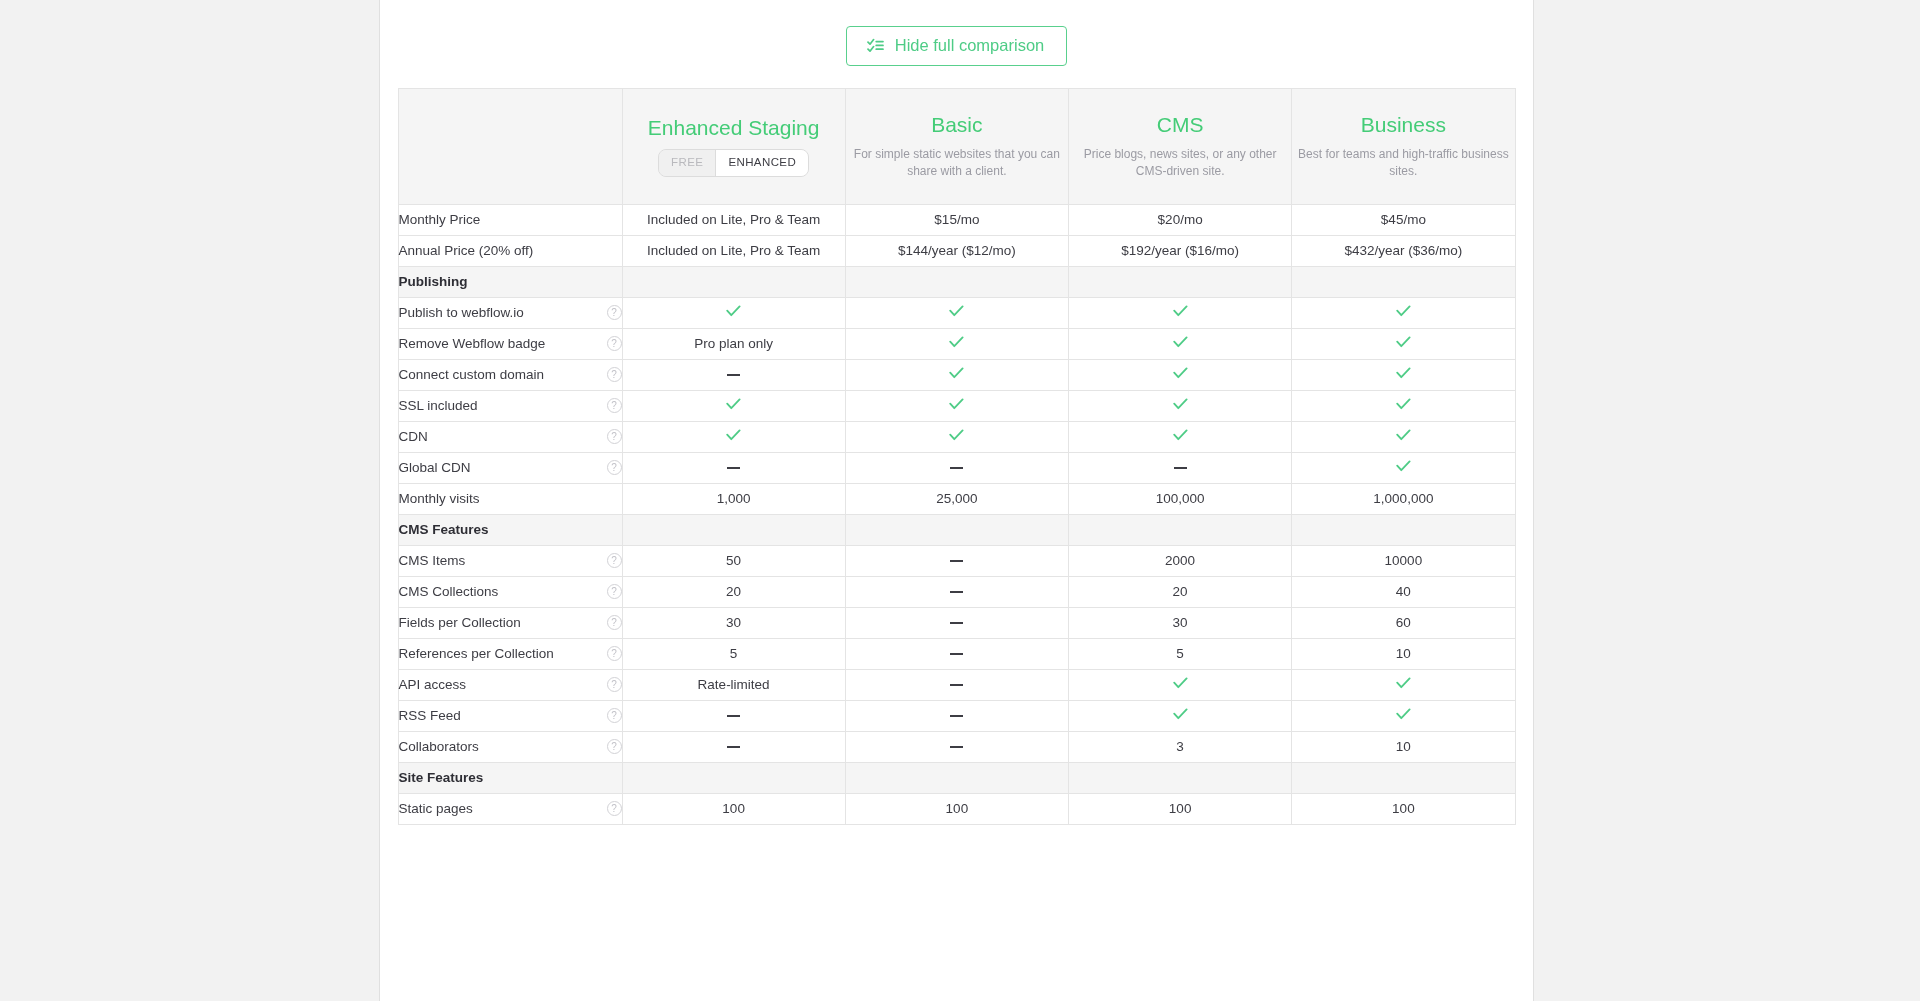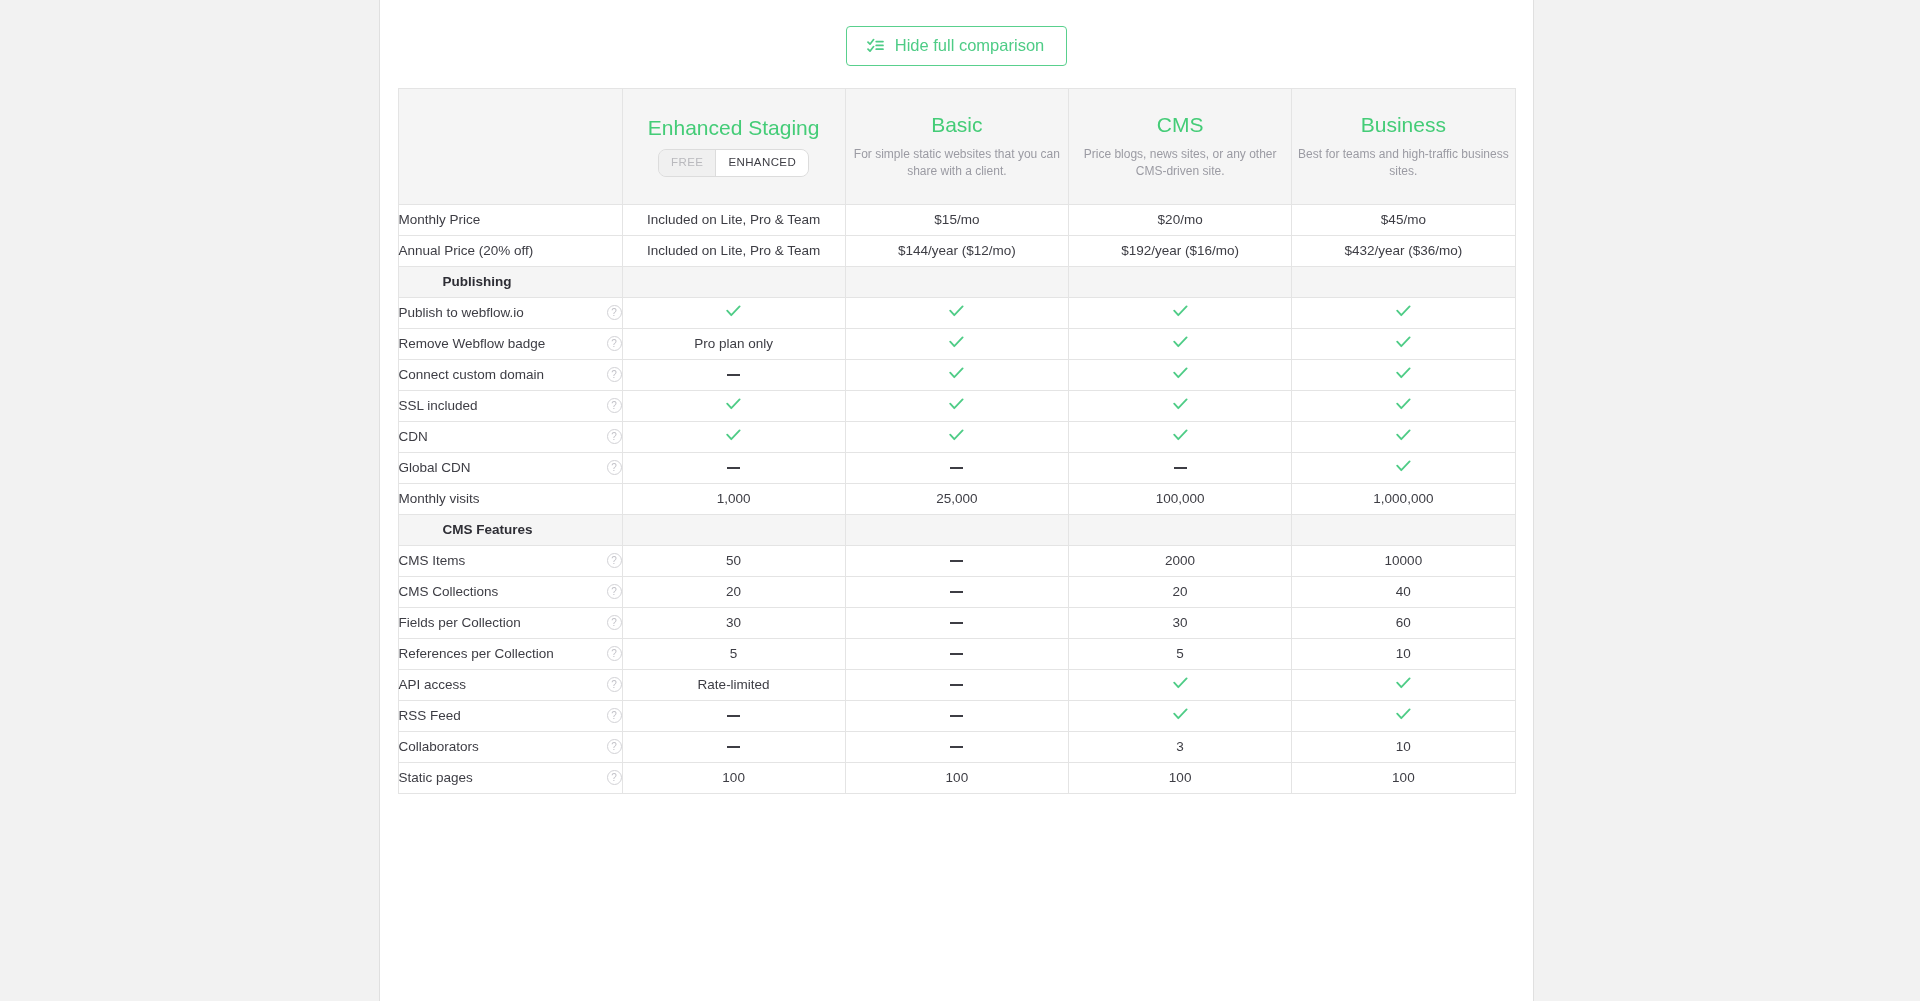--- a/index.html
+++ b/index.html
@@ -114,21 +114,21 @@
     font-size: 13.5px;
     color: #3d3d44;
     position: relative;
   }
   .feat-inner { display: flex; align-items: center; justify-content: space-between; }
   td.val-cell { text-align: center; font-size: 13.5px; color: #3d3d44; }
   tr.section-row td {
     background: #f5f5f5;
     height: 31px;
   }
-  tr.section-row td.feat-cell { font-weight: bold; color: #2e2e35; font-size: 13.5px; padding-left: 44px; }
+  tr.section-row td.feat-cell { font-weight: bold; color: #2e2e35; font-size: 13.5px; }
   
   .help-icon {
     width: 15px; height: 15px;
     border: 1px solid #d2d2d6;
     border-radius: 50%;
     color: #c2c2c8;
     font-size: 10px;
     line-height: 13px;
     text-align: center;
     display: inline-block;
@@ -452,20 +452,31 @@
               <div class="feat-inner">
                 <span>Collaborators</span>
                 <span class="help-icon">?</span>
               </div>
             </td>
             <td class="val-cell"><span class="dash"></span></td>
             <td class="val-cell"><span class="dash"></span></td>
             <td class="val-cell">3</td>
             <td class="val-cell">10</td>
           </tr>
+          <tr class="section-row">
+            <td class="feat-cell">
+              <div class="feat-inner">
+                <span>Site Features</span>
+              </div>
+            </td>
+            <td class="val-cell"></td>
+            <td class="val-cell"></td>
+            <td class="val-cell"></td>
+            <td class="val-cell"></td>
+          </tr>
           <tr class="">
             <td class="feat-cell">
               <div class="feat-inner">
                 <span>Static pages</span>
                 <span class="help-icon">?</span>
               </div>
             </td>
             <td class="val-cell">100</td>
             <td class="val-cell">100</td>
             <td class="val-cell">100</td>

